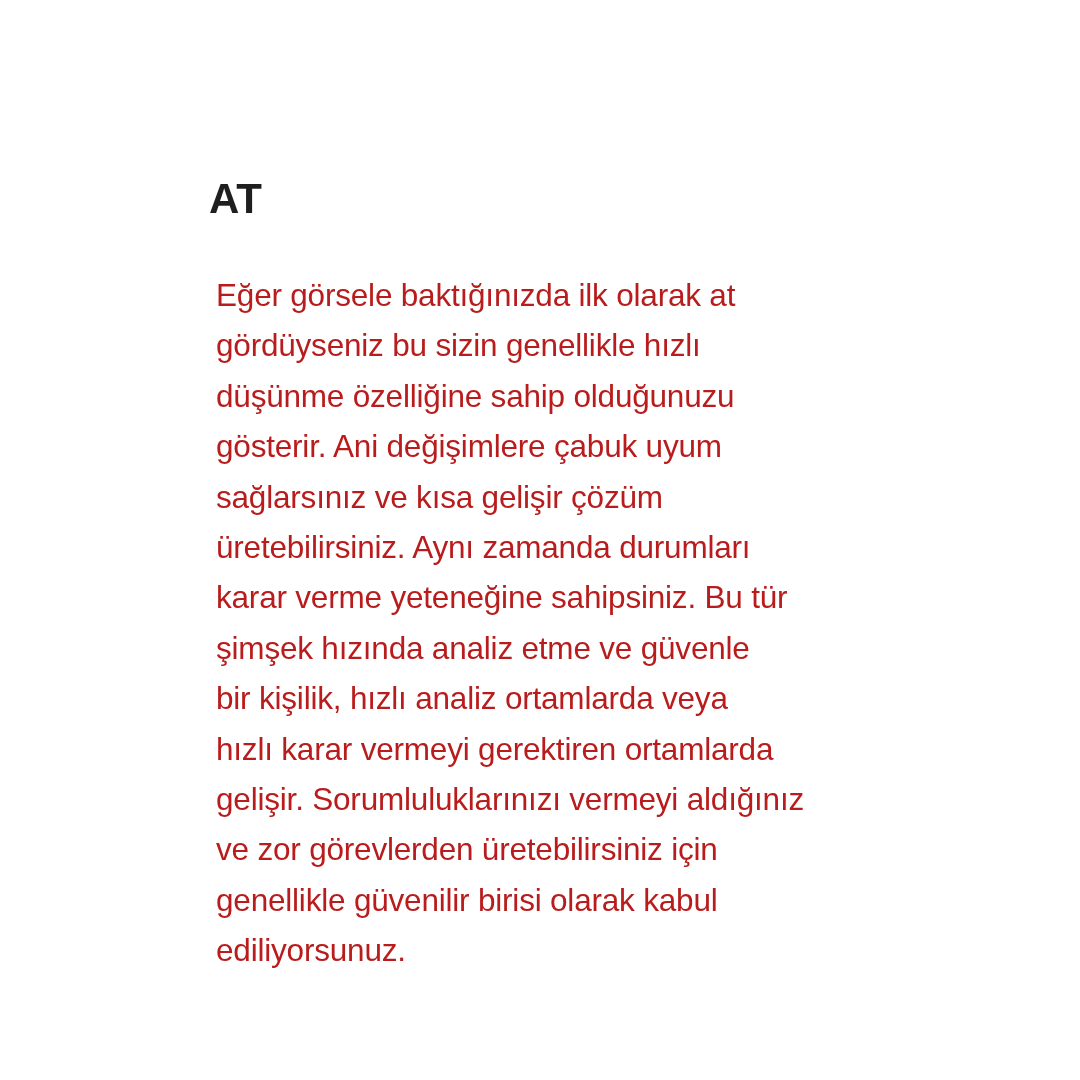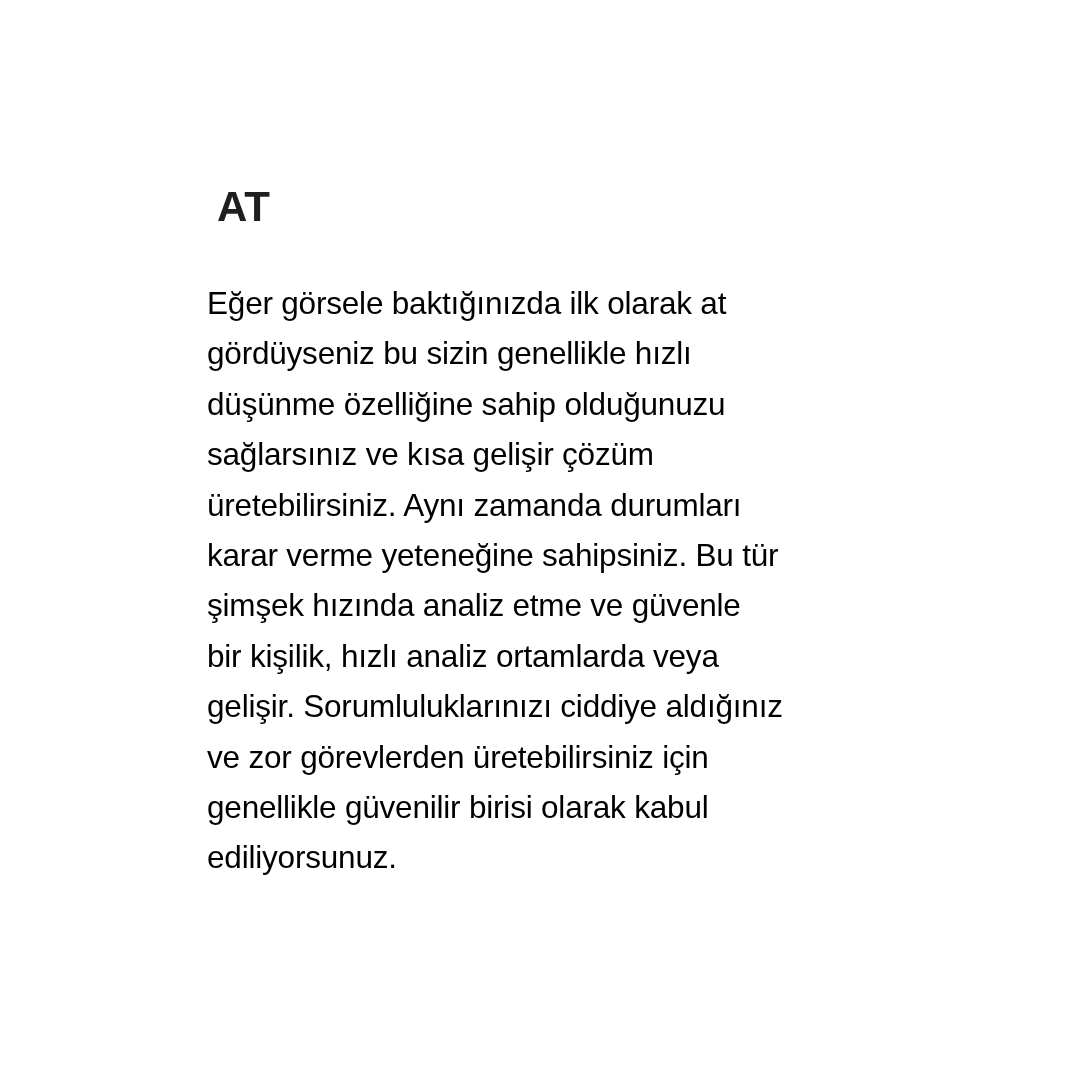--- a/index.html
+++ b/index.html
@@ -18,48 +18,50 @@
     .card {
       position: absolute;
       left: 205px;
       top: 170px;
       width: 700px;
     }
     .title {
       font-size: 42px;
       font-weight: 700;
       line-height: 50px;
-      margin: 12px;
+      margin: 4px;
       color: #1f1f1f;
       letter-spacing: 0px;
     }
     .body-text {
-      margin: 46px 0 0 2px;
+      margin: 46px 0 0 11px;
       font-size: 31.5px;
       line-height: 50.4px;
-      color: #000000;
+      color: #b91c1c;
       letter-spacing: -0.2px;
     }
     .line {
       display: block;
       white-space: nowrap;
     }
   </style>
 </head>
 <body>
 
 <div class="card">
   <h1 class="title">AT</h1>
   <p class="body-text">
     <span class="line">Eğer görsele baktığınızda ilk olarak at</span>
     <span class="line">gördüyseniz bu sizin genellikle hızlı</span>
     <span class="line">düşünme özelliğine sahip olduğunuzu</span>
+    <span class="line">gösterir. Ani değişimlere çabuk uyum</span>
     <span class="line">sağlarsınız ve kısa gelişir çözüm</span>
     <span class="line">üretebilirsiniz. Aynı zamanda durumları</span>
     <span class="line">karar verme yeteneğine sahipsiniz. Bu tür</span>
     <span class="line">şimşek hızında analiz etme ve güvenle</span>
     <span class="line">bir kişilik, hızlı analiz ortamlarda veya</span>
-    <span class="line">gelişir. Sorumluluklarınızı ciddiye aldığınız</span>
+    <span class="line">hızlı karar vermeyi gerektiren ortamlarda</span>
+    <span class="line">gelişir. Sorumluluklarınızı vermeyi aldığınız</span>
     <span class="line">ve zor görevlerden üretebilirsiniz için</span>
     <span class="line">genellikle güvenilir birisi olarak kabul</span>
     <span class="line">ediliyorsunuz.</span>
   </p>
 </div>
 
 </body></html>

